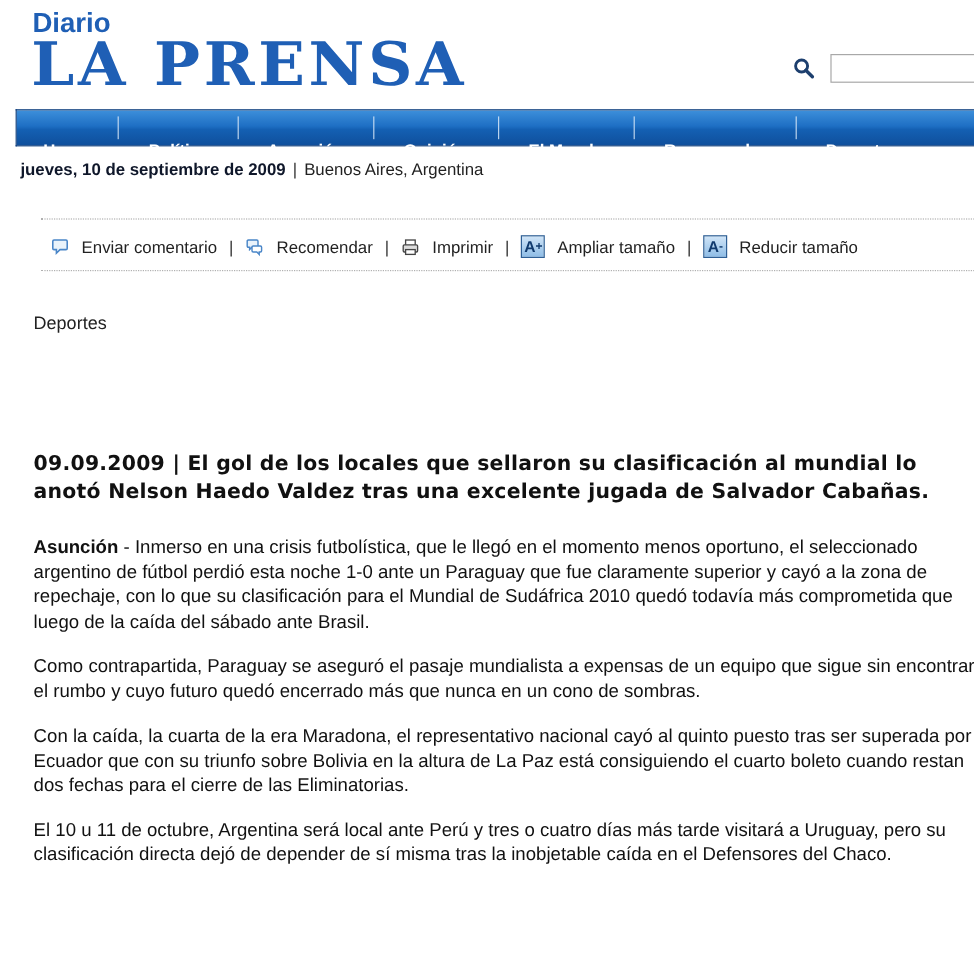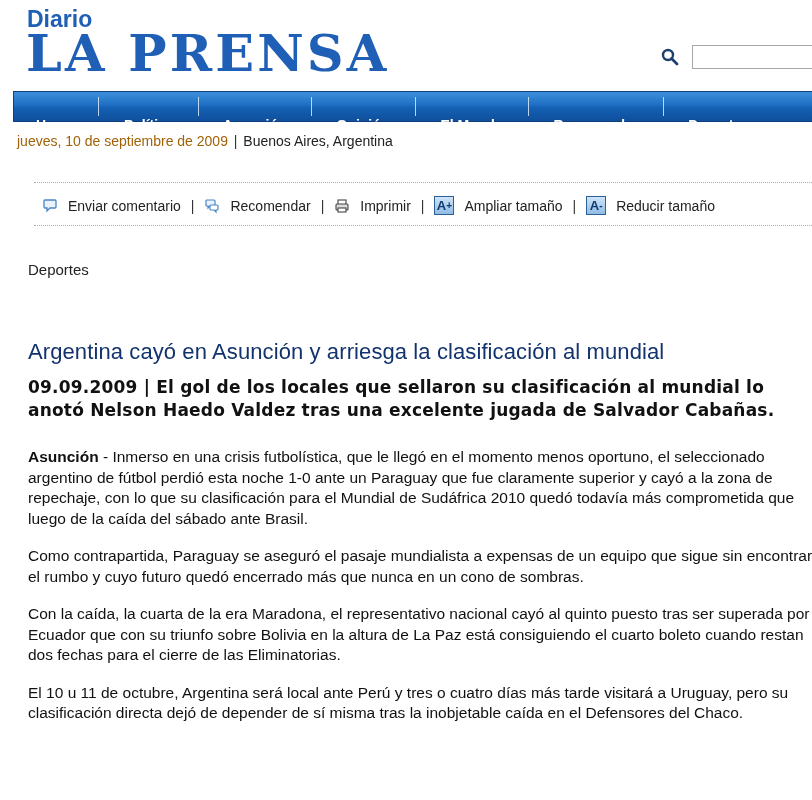--- a/index.html
+++ b/index.html
@@ -96,21 +96,21 @@
     }
 
     
     .dateline {
       position: absolute;
       top: 133px;
       left: 17px;
       font-size: 14px;
       white-space: nowrap;
     }
-    .dateline .date { font-weight: normal; color: #a16207; }
+    .dateline .date { font-weight: bold; color: #0f172a; }
     .dateline .sep { color: #333; margin: 0 2px; }
     .dateline .city { color: #222; }
 
     .quicklinks {
       position: absolute;
       top: 133px;
       left: 544px;
       font-size: 14px;
       font-weight: bold;
       color: #173a7a;
@@ -302,21 +302,20 @@
         <span class="ico font-ico">
           <span>A</span>
             <sup>-</sup>
         </span>
         <span>Reducir tamaño</span>
       </span>
     </div>
   </div>
 
   <div class="section-label">Deportes</div>
-  <h1 class="headline">Argentina cayó en Asunción y arriesga la clasificación al mundial</h1>
   <div class="subhead">09.09.2009 | El gol de los locales que sellaron su clasificación al mundial lo anotó Nelson Haedo Valdez tras una excelente jugada de Salvador Cabañas.</div>
 
   <div class="body">
     <p><span class="place">Asunción</span><span> - Inmerso en una crisis futbolística, que le llegó en el momento menos oportuno, el seleccionado argentino de fútbol perdió esta noche 1-0 ante un Paraguay que fue claramente superior y cayó a la zona de repechaje, con lo que su clasificación para el Mundial de Sudáfrica 2010 quedó todavía más comprometida que luego de la caída del sábado ante Brasil.</span></p>
     <p>Como contrapartida, Paraguay se aseguró el pasaje mundialista a expensas de un equipo que sigue sin encontrar el rumbo y cuyo futuro quedó encerrado más que nunca en un cono de sombras.</p>
     <p>Con la caída, la cuarta de la era Maradona, el representativo nacional cayó al quinto puesto tras ser superada por Ecuador que con su triunfo sobre Bolivia en la altura de La Paz está consiguiendo el cuarto boleto cuando restan dos fechas para el cierre de las Eliminatorias.</p>
     <p>El 10 u 11 de octubre, Argentina será local ante Perú y tres o cuatro días más tarde visitará a Uruguay, pero su clasificación directa dejó de depender de sí misma tras la inobjetable caída en el Defensores del Chaco.</p>
   </div>
 
 </div>

